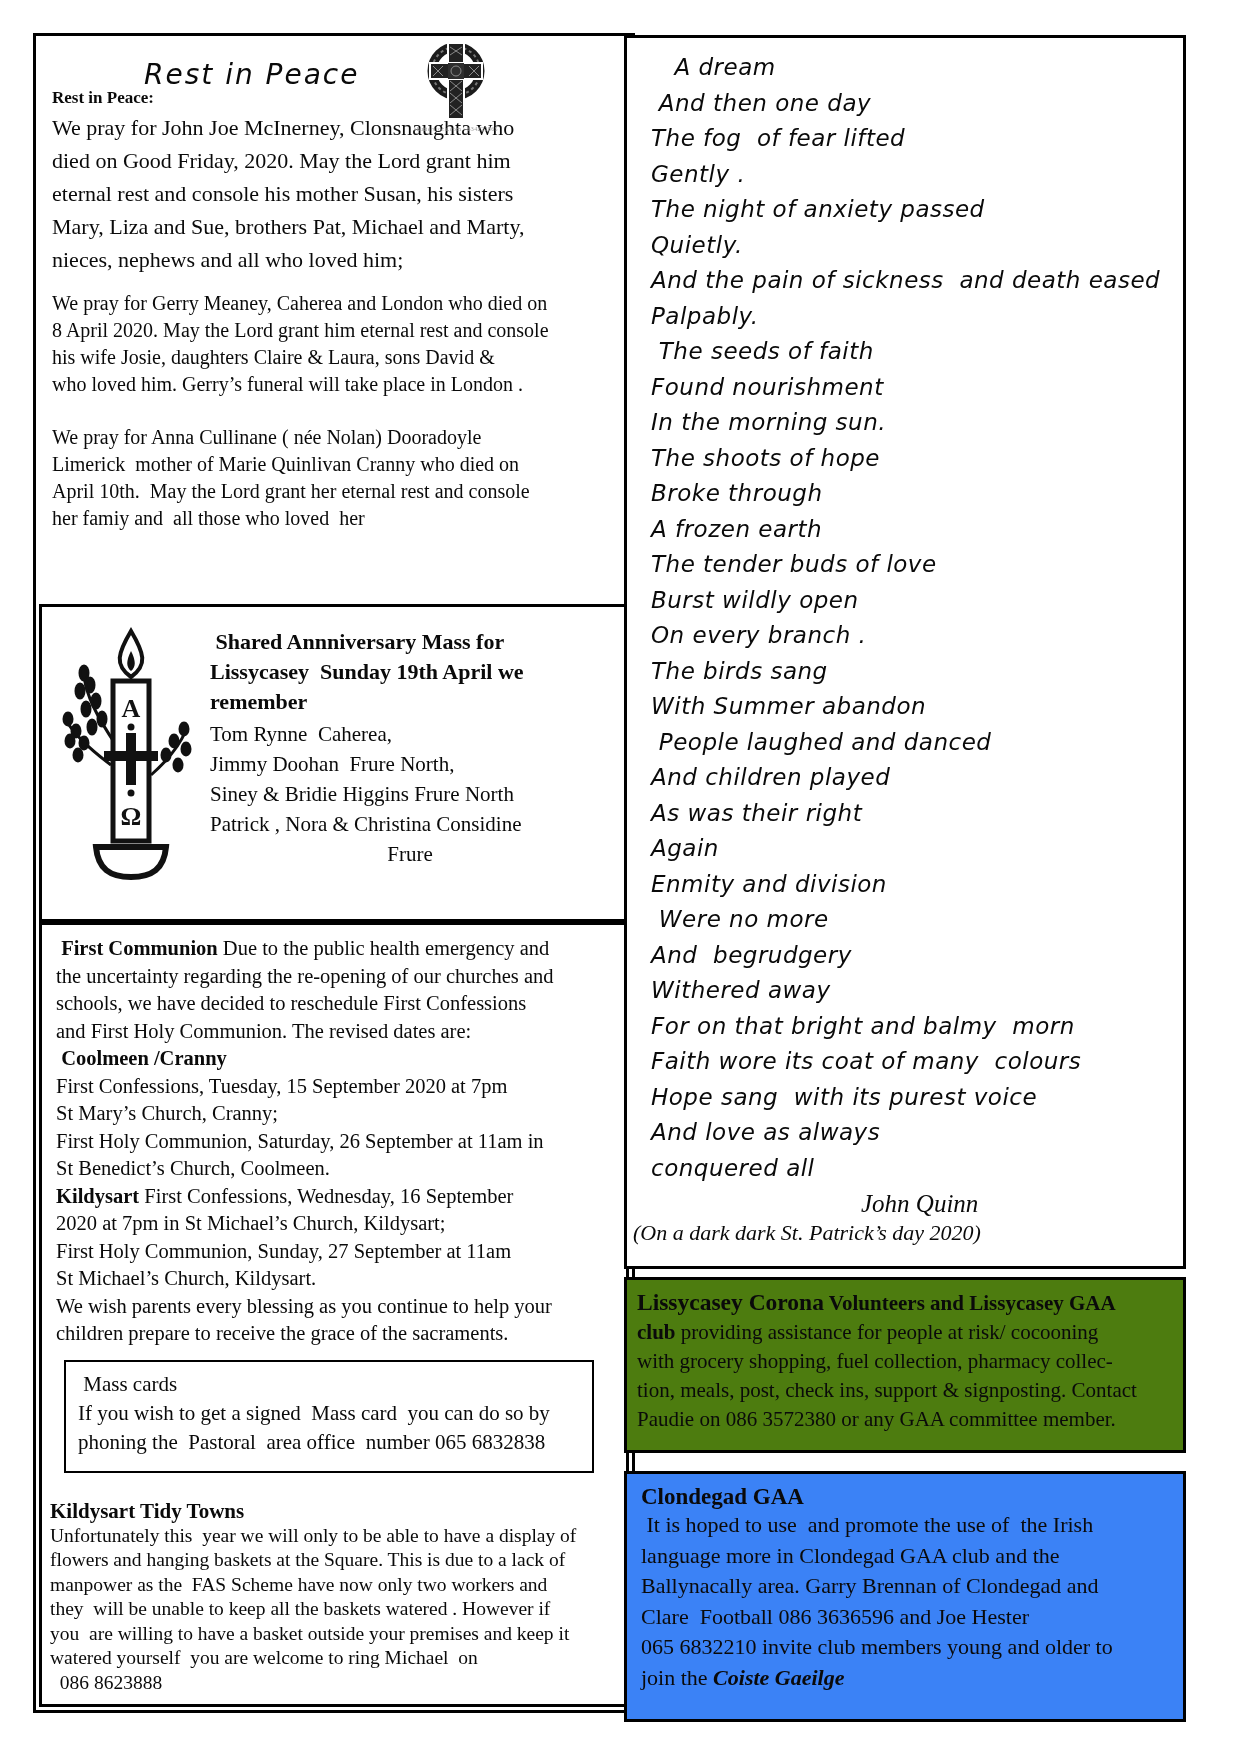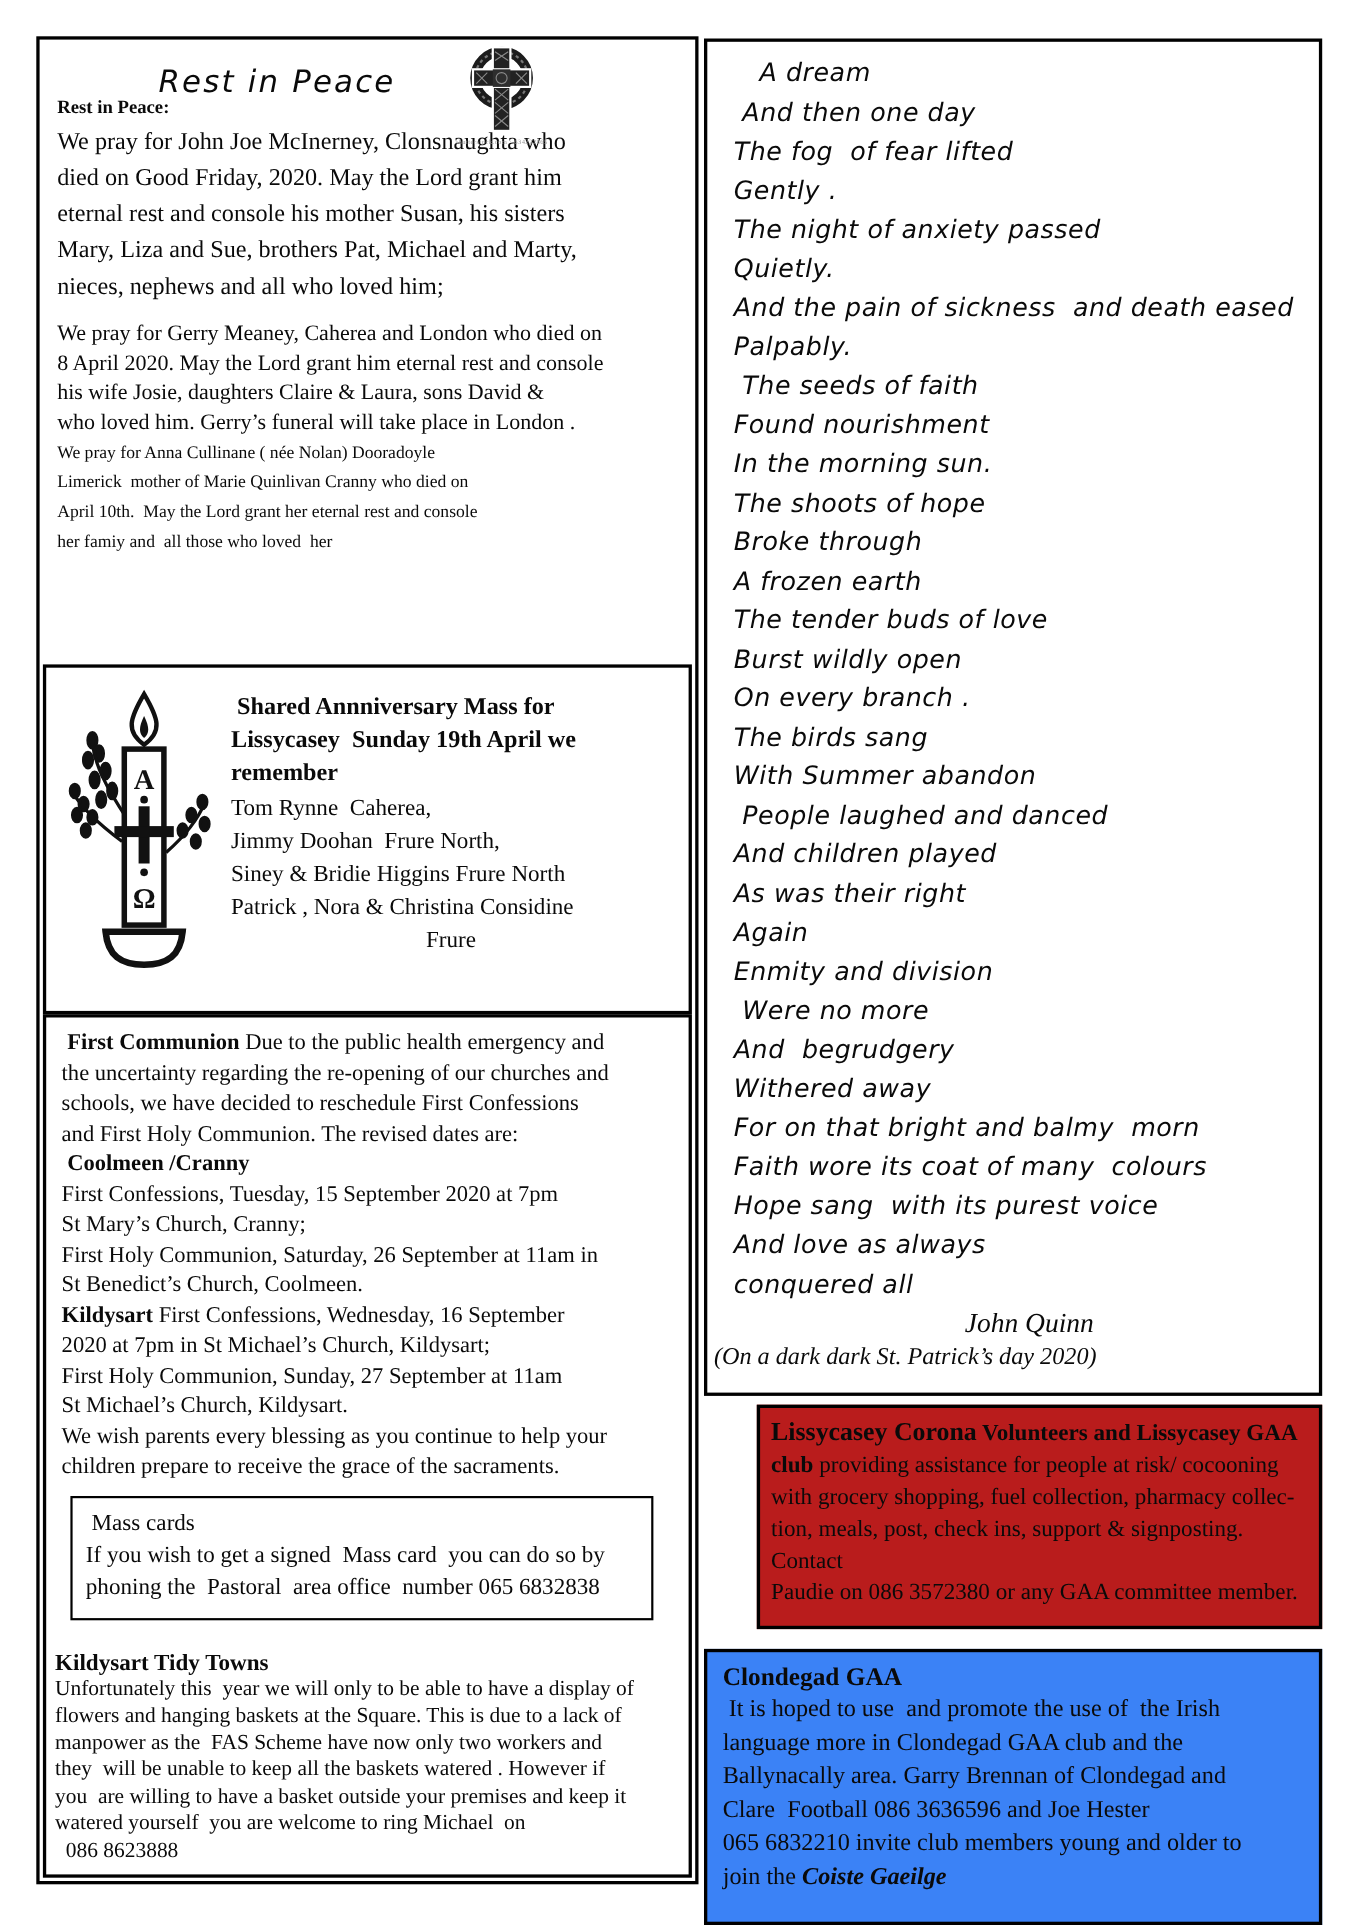--- a/index.html
+++ b/index.html
@@ -11,44 +11,44 @@
   .left-col{position:absolute;left:33px;top:33px;width:596px;height:1674px;
             border:3px solid #000;display:flex;flex-direction:column;background:#fff;}
   .rip-section{height:568px;padding:10px 16px 0 16px;box-sizing:border-box;position:relative;}
   .rip-script-title{position:absolute;left:108px;top:22px;font-size:28px;letter-spacing:2px;
                     font-family:"DejaVu Sans", sans-serif;font-style:italic;}
   .cross-fig{position:absolute;left:365px;top:5px;width:110px;text-align:center;}
   .watermark{font-size:6px;color:#9a9a9a;margin-top:1px;letter-spacing:0.4px;}
   .rip-heading{margin-top:42px;font-weight:bold;font-size:17px;}
   .para1{font-size:22px;line-height:33px;margin-top:3px;}
   .para2{font-size:20px;line-height:27px;margin-top:14px;}
-  .para3{font-size:16px;line-height:27px;}
+  .para3{font-size:20px;line-height:27px;margin-top:26px;}
 
   .ann-box{height:312px;margin:0 3px;border:3px solid #000;position:relative;box-sizing:content-box;}
   .candle-fig{position:absolute;left:14px;top:18px;}
   .ann-text{position:absolute;left:168px;top:20px;width:400px;}
   .ann-heading{font-weight:bold;font-size:22px;line-height:30px;}
   .ann-names{font-size:21px;line-height:30px;margin-top:2px;}
 
   .communion-box{flex:1;margin:0 3px 3px 3px;border:3px solid #000;box-sizing:border-box;
                  padding:10px 12px 0 14px;position:relative;}
   .communion-text{font-size:20.5px;line-height:27.5px;}
   .mass-box{margin:12px 20px 0 8px;border:2px solid #000;padding:8px 12px 14px 12px;}
   .mass-text{font-size:21px;line-height:29px;}
   .tidy-heading{margin:26px 0 0 -6px;font-weight:bold;font-size:21px;}
   .tidy-text{font-size:19.5px;line-height:24.5px;margin-left:-6px;}
 
   
-  .right-col{position:absolute;left:640px;top:35px;width:562px;}
+  .right-col{position:absolute;left:624px;top:35px;width:562px;}
   .poem-box{border:3px solid #000;height:1234px;box-sizing:border-box;padding:12px 6px 0 24px;background:#fff;}
   .poem-text{font-family:"DejaVu Sans", sans-serif;font-style:italic;font-size:23px;line-height:35.5px;letter-spacing:0.5px;}
   .poem-author{font-family:Liberation Serif, serif;font-style:italic;font-size:25px;padding-left:210px;margin-top:4px;}
   .poem-note{font-family:"Liberation Serif", serif;font-style:italic;font-size:22px;margin-left:-18px;margin-top:2px;}
 
-  .corona-box{border:3px solid #000;margin-top:8px;padding:8px 10px 16px 10px;background:#b91c1c;margin-left:48px;}
+  .corona-box{border:3px solid #000;margin-top:8px;padding:8px 10px 16px 10px;background:#4d7c0f;}
   .corona-text{font-size:21px;line-height:29px;}
   .corona-text .lg{font-size:23.5px;}
 
   .clondegad-box{border:3px solid #000;margin-top:18px;padding:10px 14px 26px 14px;background:#3b82f6;}
   .clon-heading{font-weight:bold;font-size:23px;}
   .clon-text{font-size:22px;line-height:30.5px;}
 </style>
 </head>
 <body>
 

